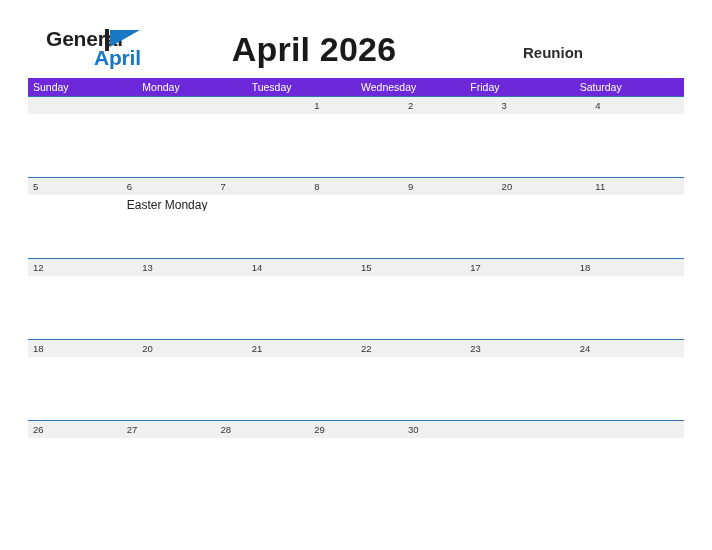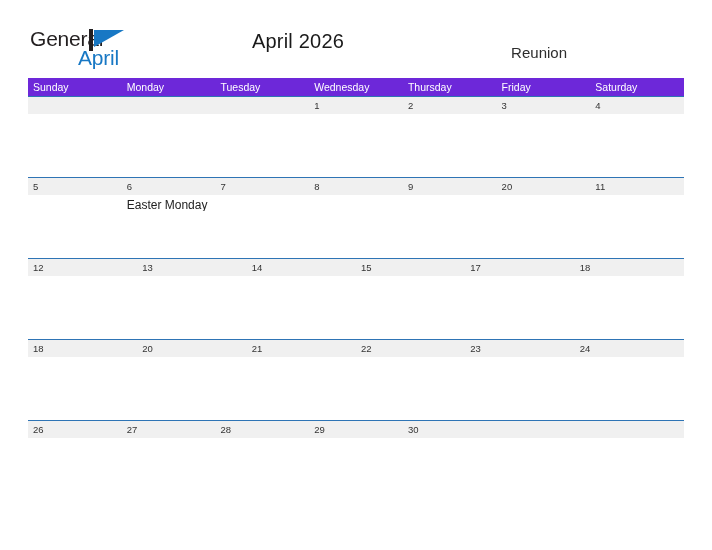--- a/index.html
+++ b/index.html
@@ -17,24 +17,25 @@
 
   .page {
     position: relative;
     width: 712px;
     height: 550px;
   }
 
   
   .header {
     position: absolute;
-    left: 0;
+    left: 16px;
     top: 0;
     width: 596px;
     height: 78px;
+    font-weight: bold;
   }
 
   .logo {
     position: absolute;
     left: 30px;
     top: 28px;
     width: 150px;
     height: 46px;
   }
   .logo-general {
@@ -81,21 +82,21 @@
     border-top: 17px solid #1878c4;
     border-right: 30px solid transparent;
   }
 
   .cal-title {
     position: absolute;
     left: 0;
     right: 0;
     top: 30px;
     text-align: center;
-    font-size: 20px;
+    font-size: 34px;
     color: #1a1a1a;
     letter-spacing: 0.2px;
   }
 
   .region-label {
     position: absolute;
     right: 29px;
     top: 44px;
     font-size: 15px;
     color: #2d2d2d;
@@ -204,21 +205,20 @@
 
   </div>
 
   <div class="calendar">
 
     <div class="weekday-row">
       <div class="weekday-cell">Sunday</div>
       <div class="weekday-cell">Monday</div>
       <div class="weekday-cell">Tuesday</div>
       <div class="weekday-cell">Wednesday</div>
-      <div class="weekday-cell">Thursday</div>
       <div class="weekday-cell">Friday</div>
       <div class="weekday-cell">Saturday</div>
     </div>
 
     <div class="week-row">
       <div class="week-band"></div>
       <div class="day-cells">
         <div class="day-cell">
           <span class="day-number"></span>
           <span class="day-event"></span>

